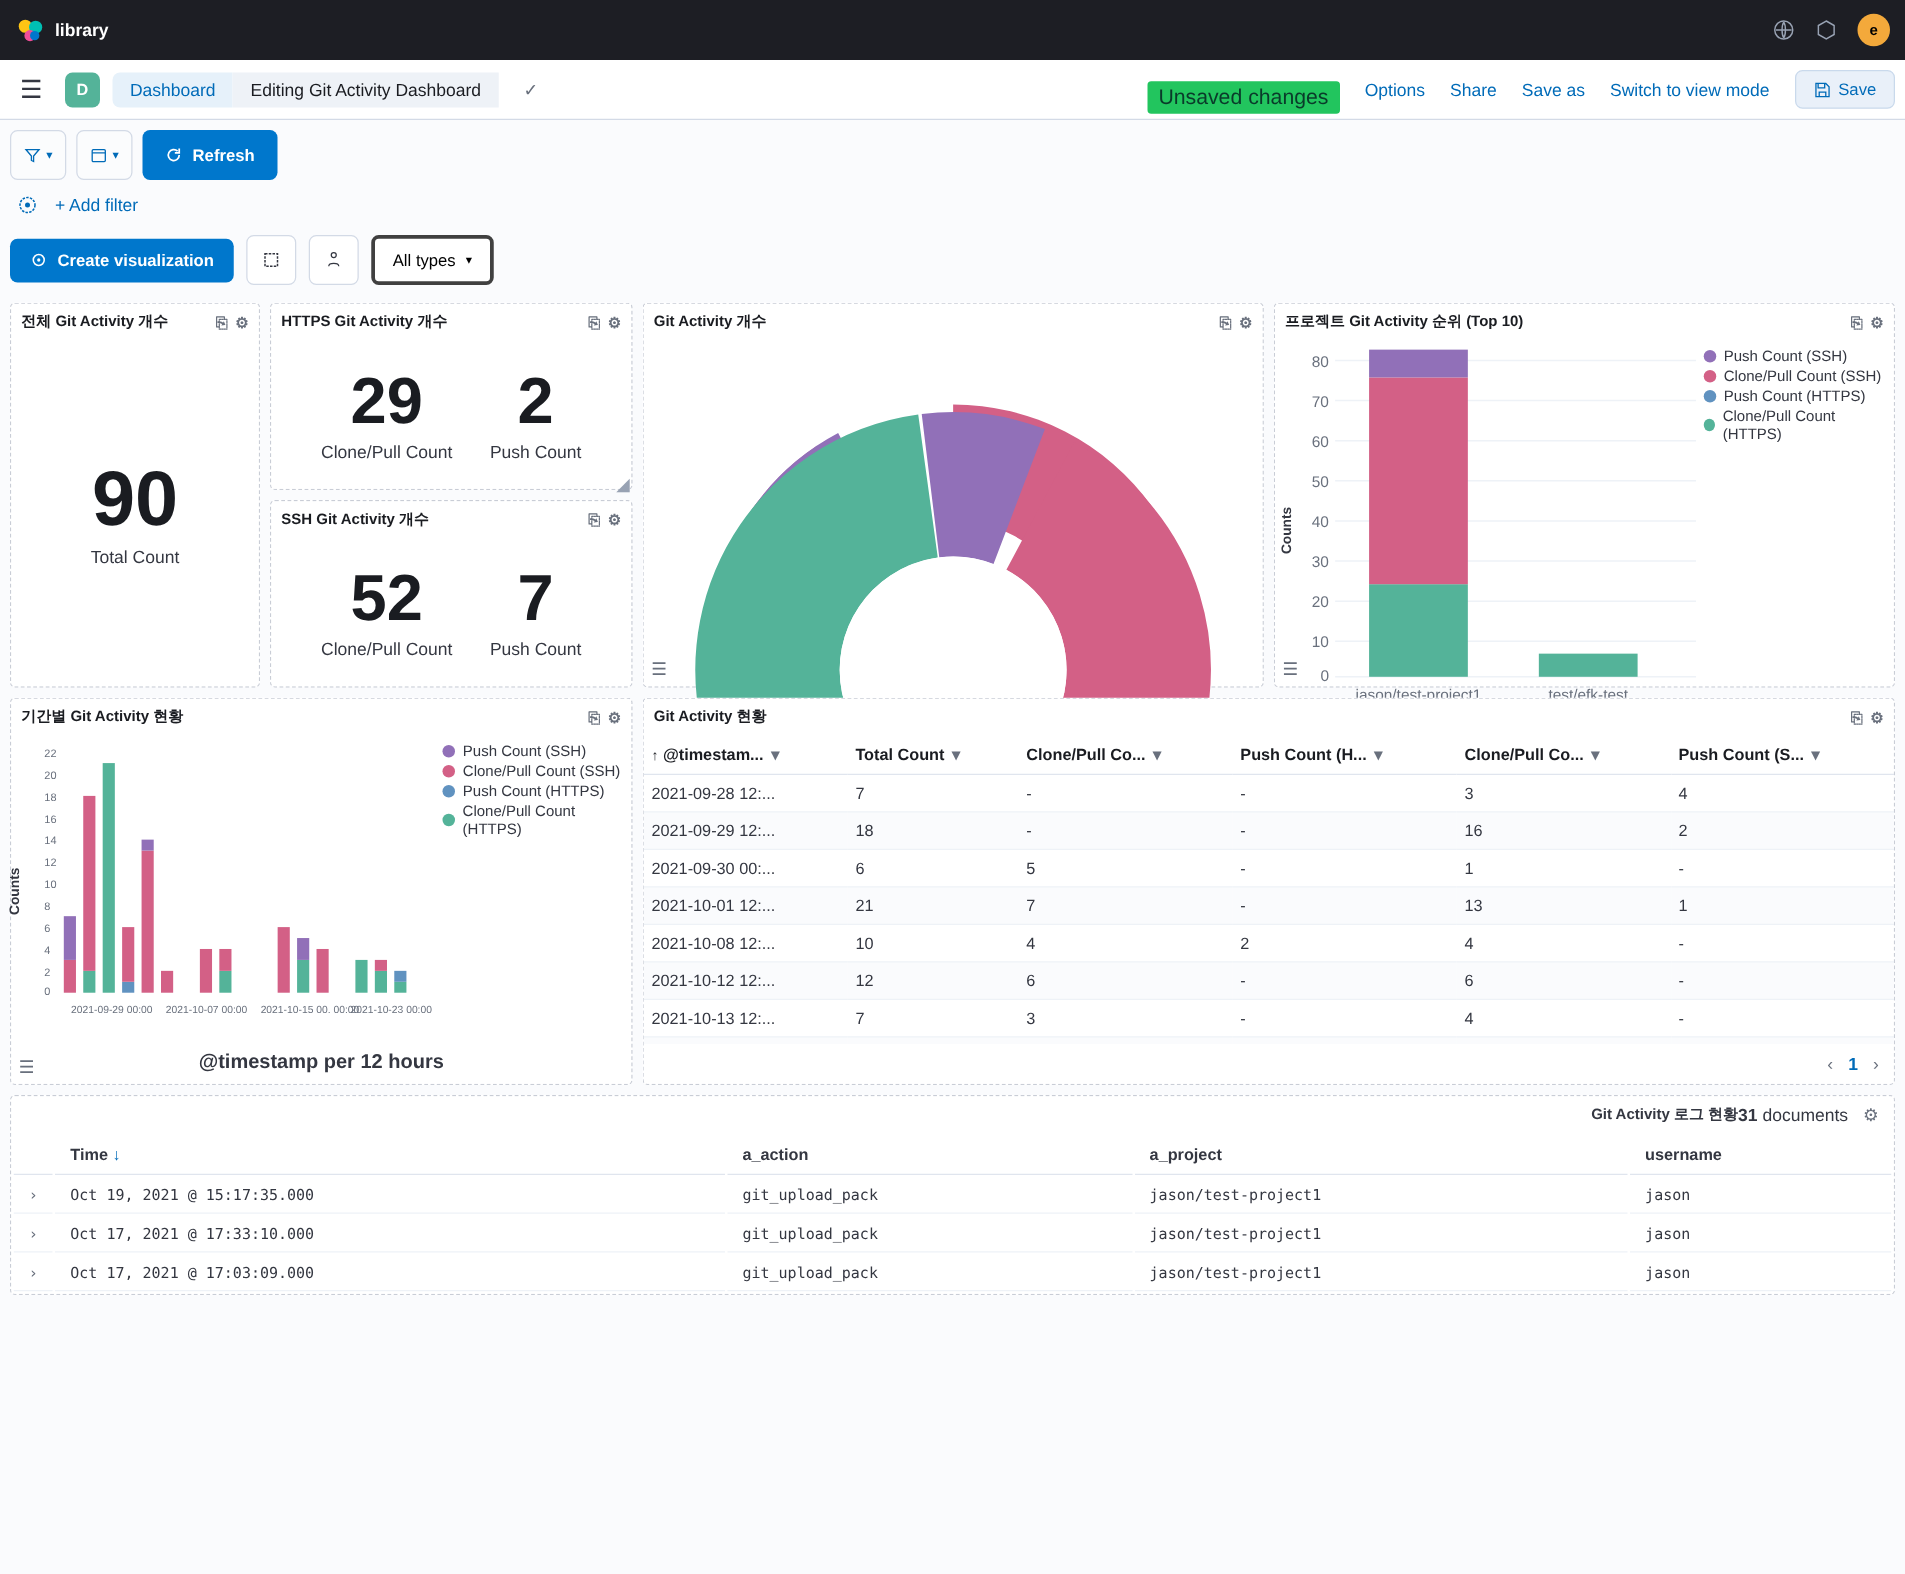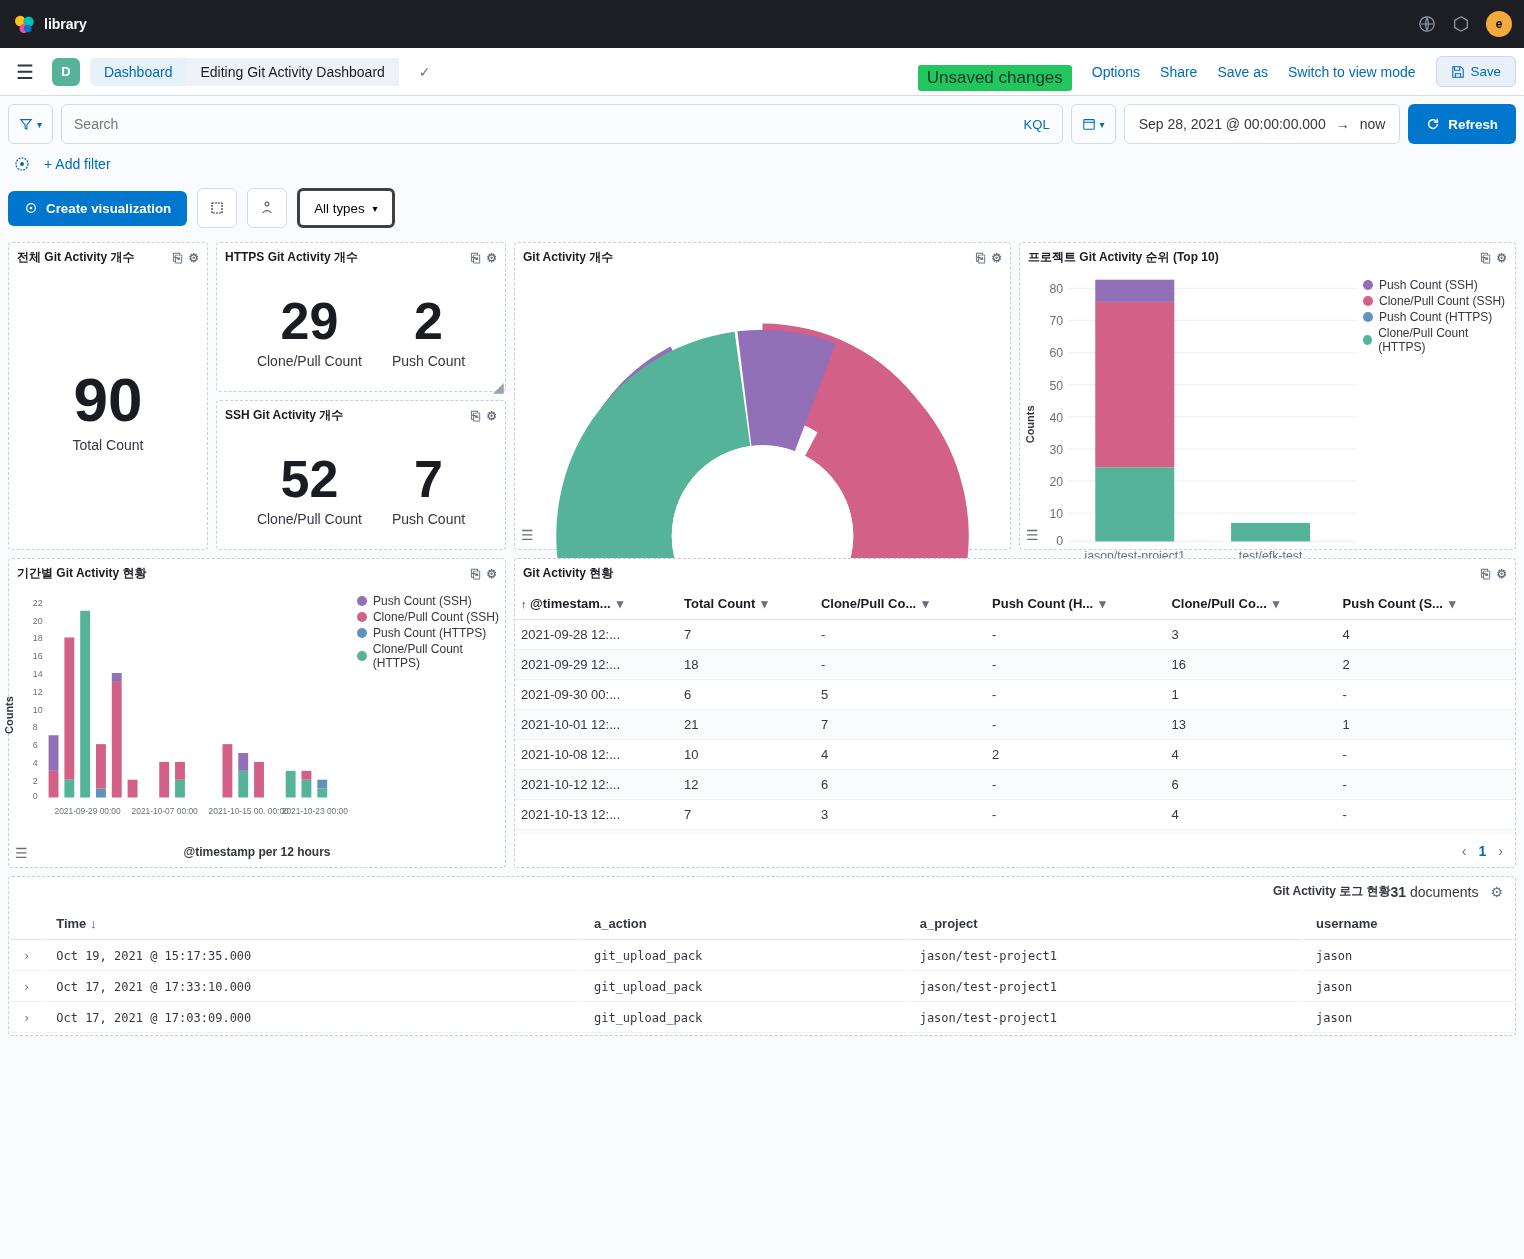--- a/index.html
+++ b/index.html
@@ -134,35 +134,26 @@
   </div>
 </div>
 
 <div class="querybar">
   <div class="control-drop">
     <svg width="14" height="14" viewBox="0 0 16 16">
         <path d="M2 3h12l-5 6v5l-2-1V9z" fill="none" stroke="#006bb8" stroke-width="1.2"></path>
       </svg>
     <span style="font-size:10px">▾</span>
   </div>
-  <div class="search-box">
-    <input placeholder="Search" style="">
-    <span class="kql-tag">KQL</span>
-  </div>
   <div class="control-drop">
     <svg width="14" height="14" viewBox="0 0 16 16">
         <rect x="2" y="3" width="12" height="11" rx="1" fill="none" stroke="#006bb8" stroke-width="1.2"></rect>
         <line x1="2" y1="6" x2="14" y2="6" stroke="#006bb8" stroke-width="1.2"></line>
       </svg>
     <span style="font-size:10px">▾</span>
-  </div>
-  <div class="daterange">
-    <span>Sep 28, 2021 @ 00:00:00.000</span>
-    <span>→</span>
-    <span>now</span>
   </div>
   <button class="refresh-btn">
     <svg width="14" height="14" viewBox="0 0 16 16">
         <path d="M13 8a5 5 0 1 1-1.5-3.5M13 2v4h-4" fill="none" stroke="#fff" stroke-width="1.6"></path>
       </svg>
     <span>Refresh</span>
   </button>
 </div>
 
 <div class="filterbar">
@@ -427,21 +418,21 @@
               <span class="lg-dot" style="background:#6092c0"></span>
               <span>Push Count (HTTPS)</span>
             </div>
           <div class="legend-item">
               <span class="lg-dot" style="background:#54b399"></span>
               <span>Clone/Pull Count (HTTPS)</span>
             </div>
         </div>
       </div>
     </div>
-    <div style="text-align:center;font-size:12px;font-weight:600;padding:2px 0 8px">@timestamp per 12 hours</div>
+    <div style="text-align:center;font-size:16px;font-weight:600;padding:2px 0 8px">@timestamp per 12 hours</div>
     <span class="legend-toggle">☰</span>
   </div>
 
   <div class="panel p-table">
     <div class="panel-hd">
       <span>Git Activity 현황</span>
       <div class="picons">
           <span>⎘</span>
           <span>⚙</span>
         </div>

